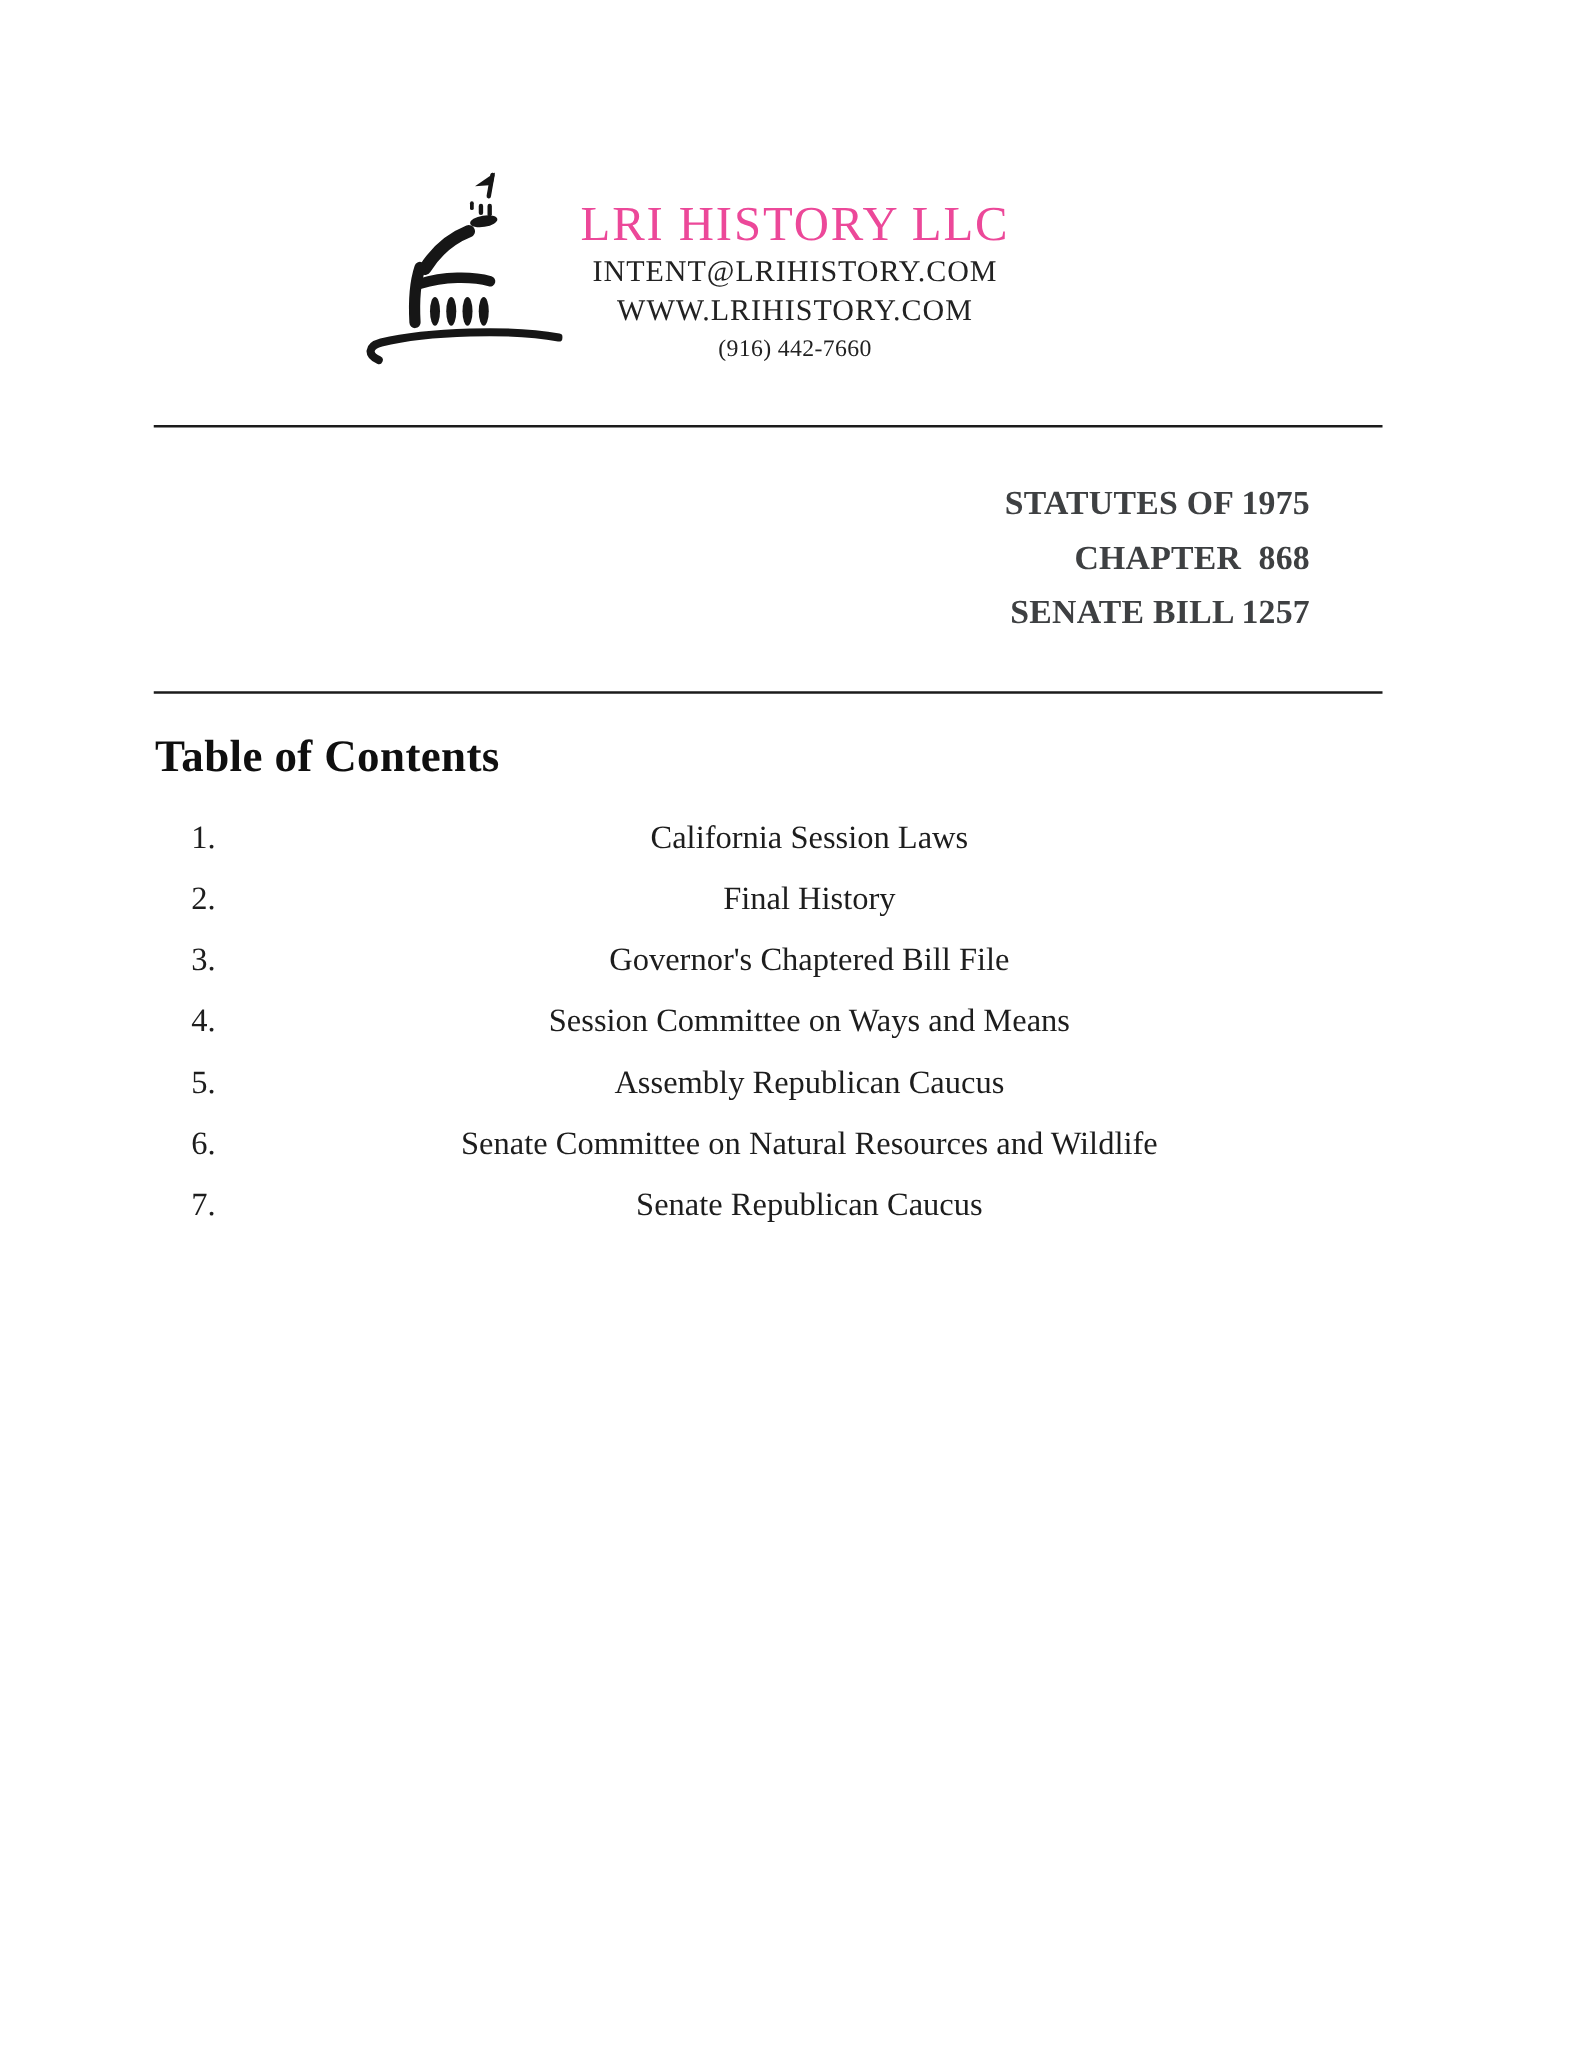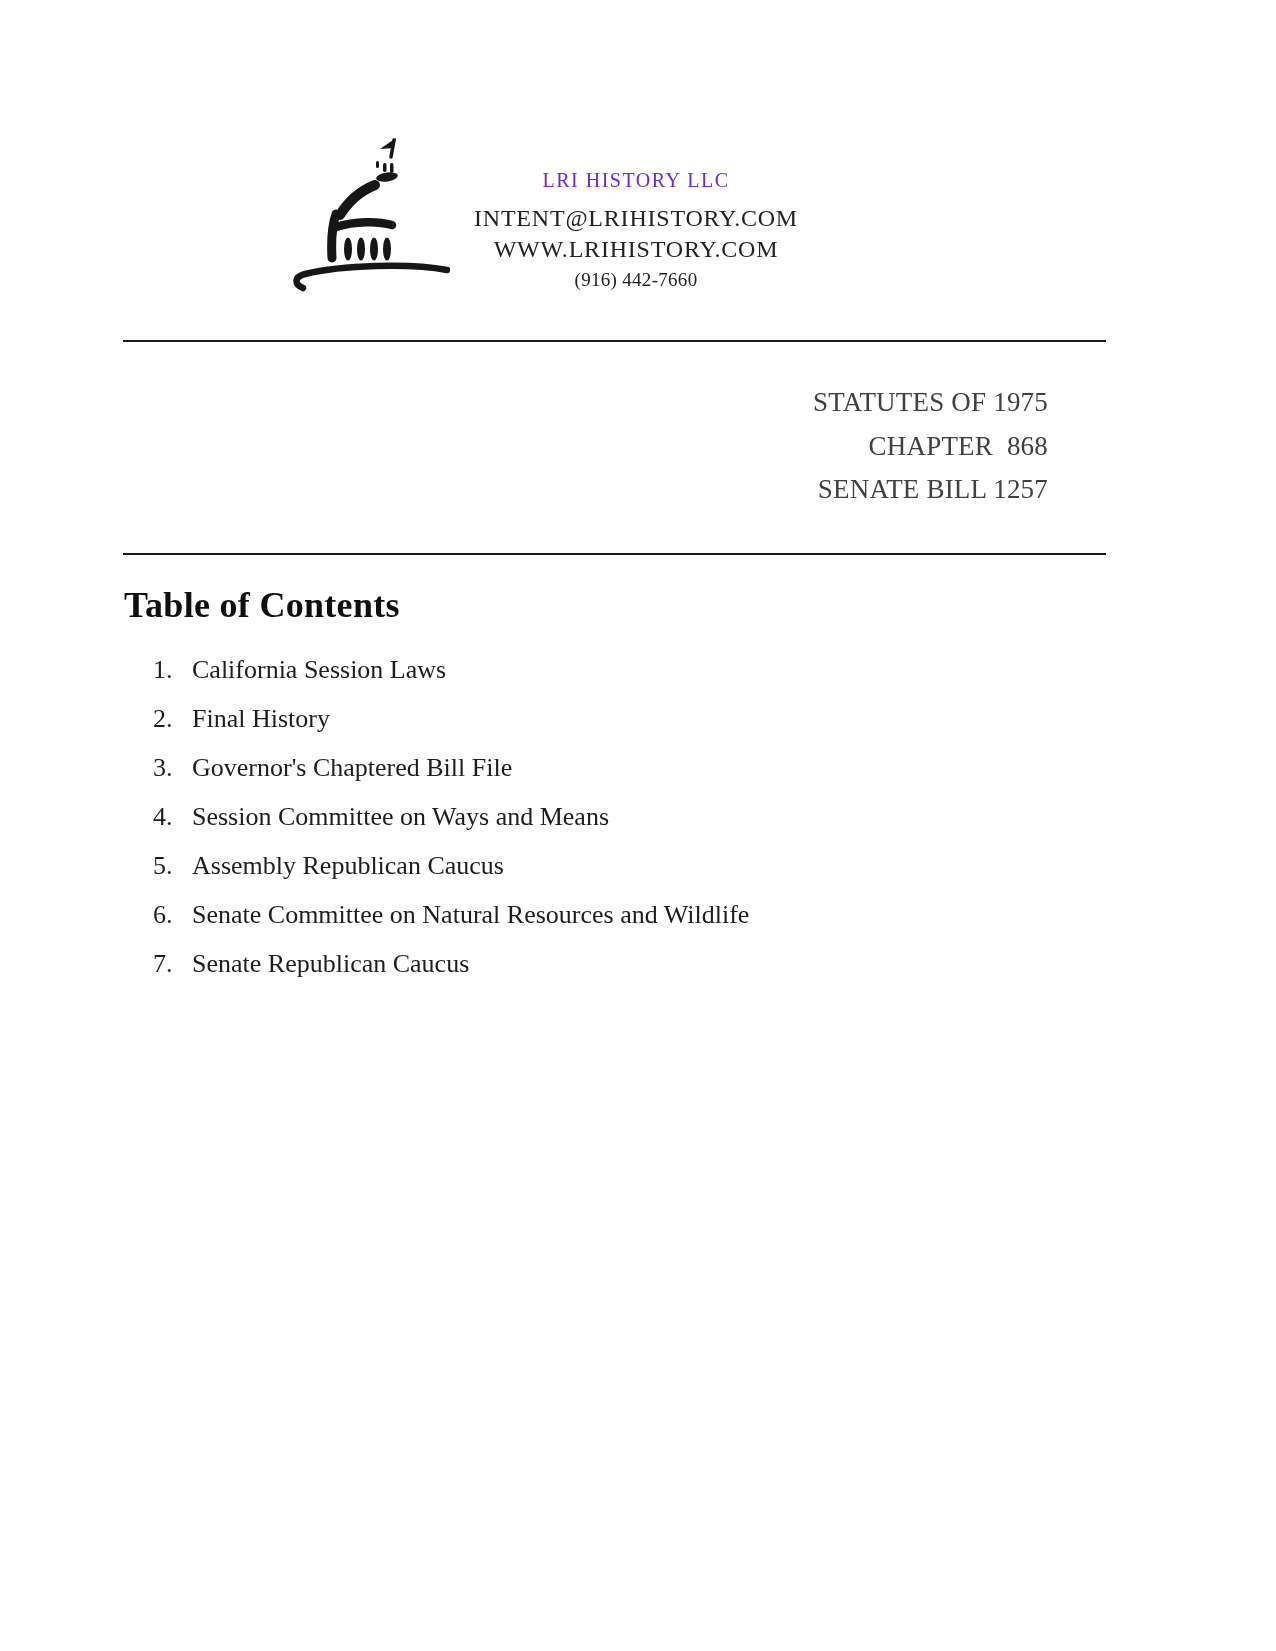--- a/index.html
+++ b/index.html
@@ -22,24 +22,24 @@
   }
 
   .header-text {
     position: absolute;
     left: 386px;
     top: 160px;
     width: 500px;
     text-align: center;
   }
   .company-name {
-    font-size: 20px;
+    font-size: 39px;
     line-height: 40px;
     letter-spacing: 1.5px;
-    color: #6d28d9;
+    color: #ec4899;
     white-space: nowrap;
   }
   .contact-line {
     font-size: 24px;
     line-height: 26px;
     margin-top: 5px;
     letter-spacing: 0.8px;
     color: #222222;
     white-space: nowrap;
   }
@@ -61,21 +61,21 @@
   }
   .rule-top { top: 340px; }
   .rule-bottom { top: 553px; }
 
   .statutes-block {
     position: absolute;
     right: 228px;
     top: 381px;
     width: 560px;
     text-align: right;
-    font-weight: 400;
+    font-weight: 700;
     font-size: 27px;
     line-height: 43.5px;
     color: #3e4042;
     letter-spacing: 0.2px;
   }
   .statutes-line { white-space: pre-wrap; }
 
   .toc-heading {
     position: absolute;
     left: 124px;
@@ -99,20 +99,21 @@
     line-height: 49px;
     font-size: 26px;
     color: #1d1d1d;
   }
   .toc-number {
     flex: 0 0 39px;
   }
   .toc-label {
     flex: 1 1 auto;
     white-space: nowrap;
+    text-align: center;
   }
 </style>
 </head>
 <body>
 
 <svg class="logo-svg" viewBox="0 0 160 158" aria-hidden="true">
   <g fill="none" stroke="#161616" stroke-linecap="round">
 
     <path d="M104,4 L101,21" stroke-width="3.5"></path>
 

